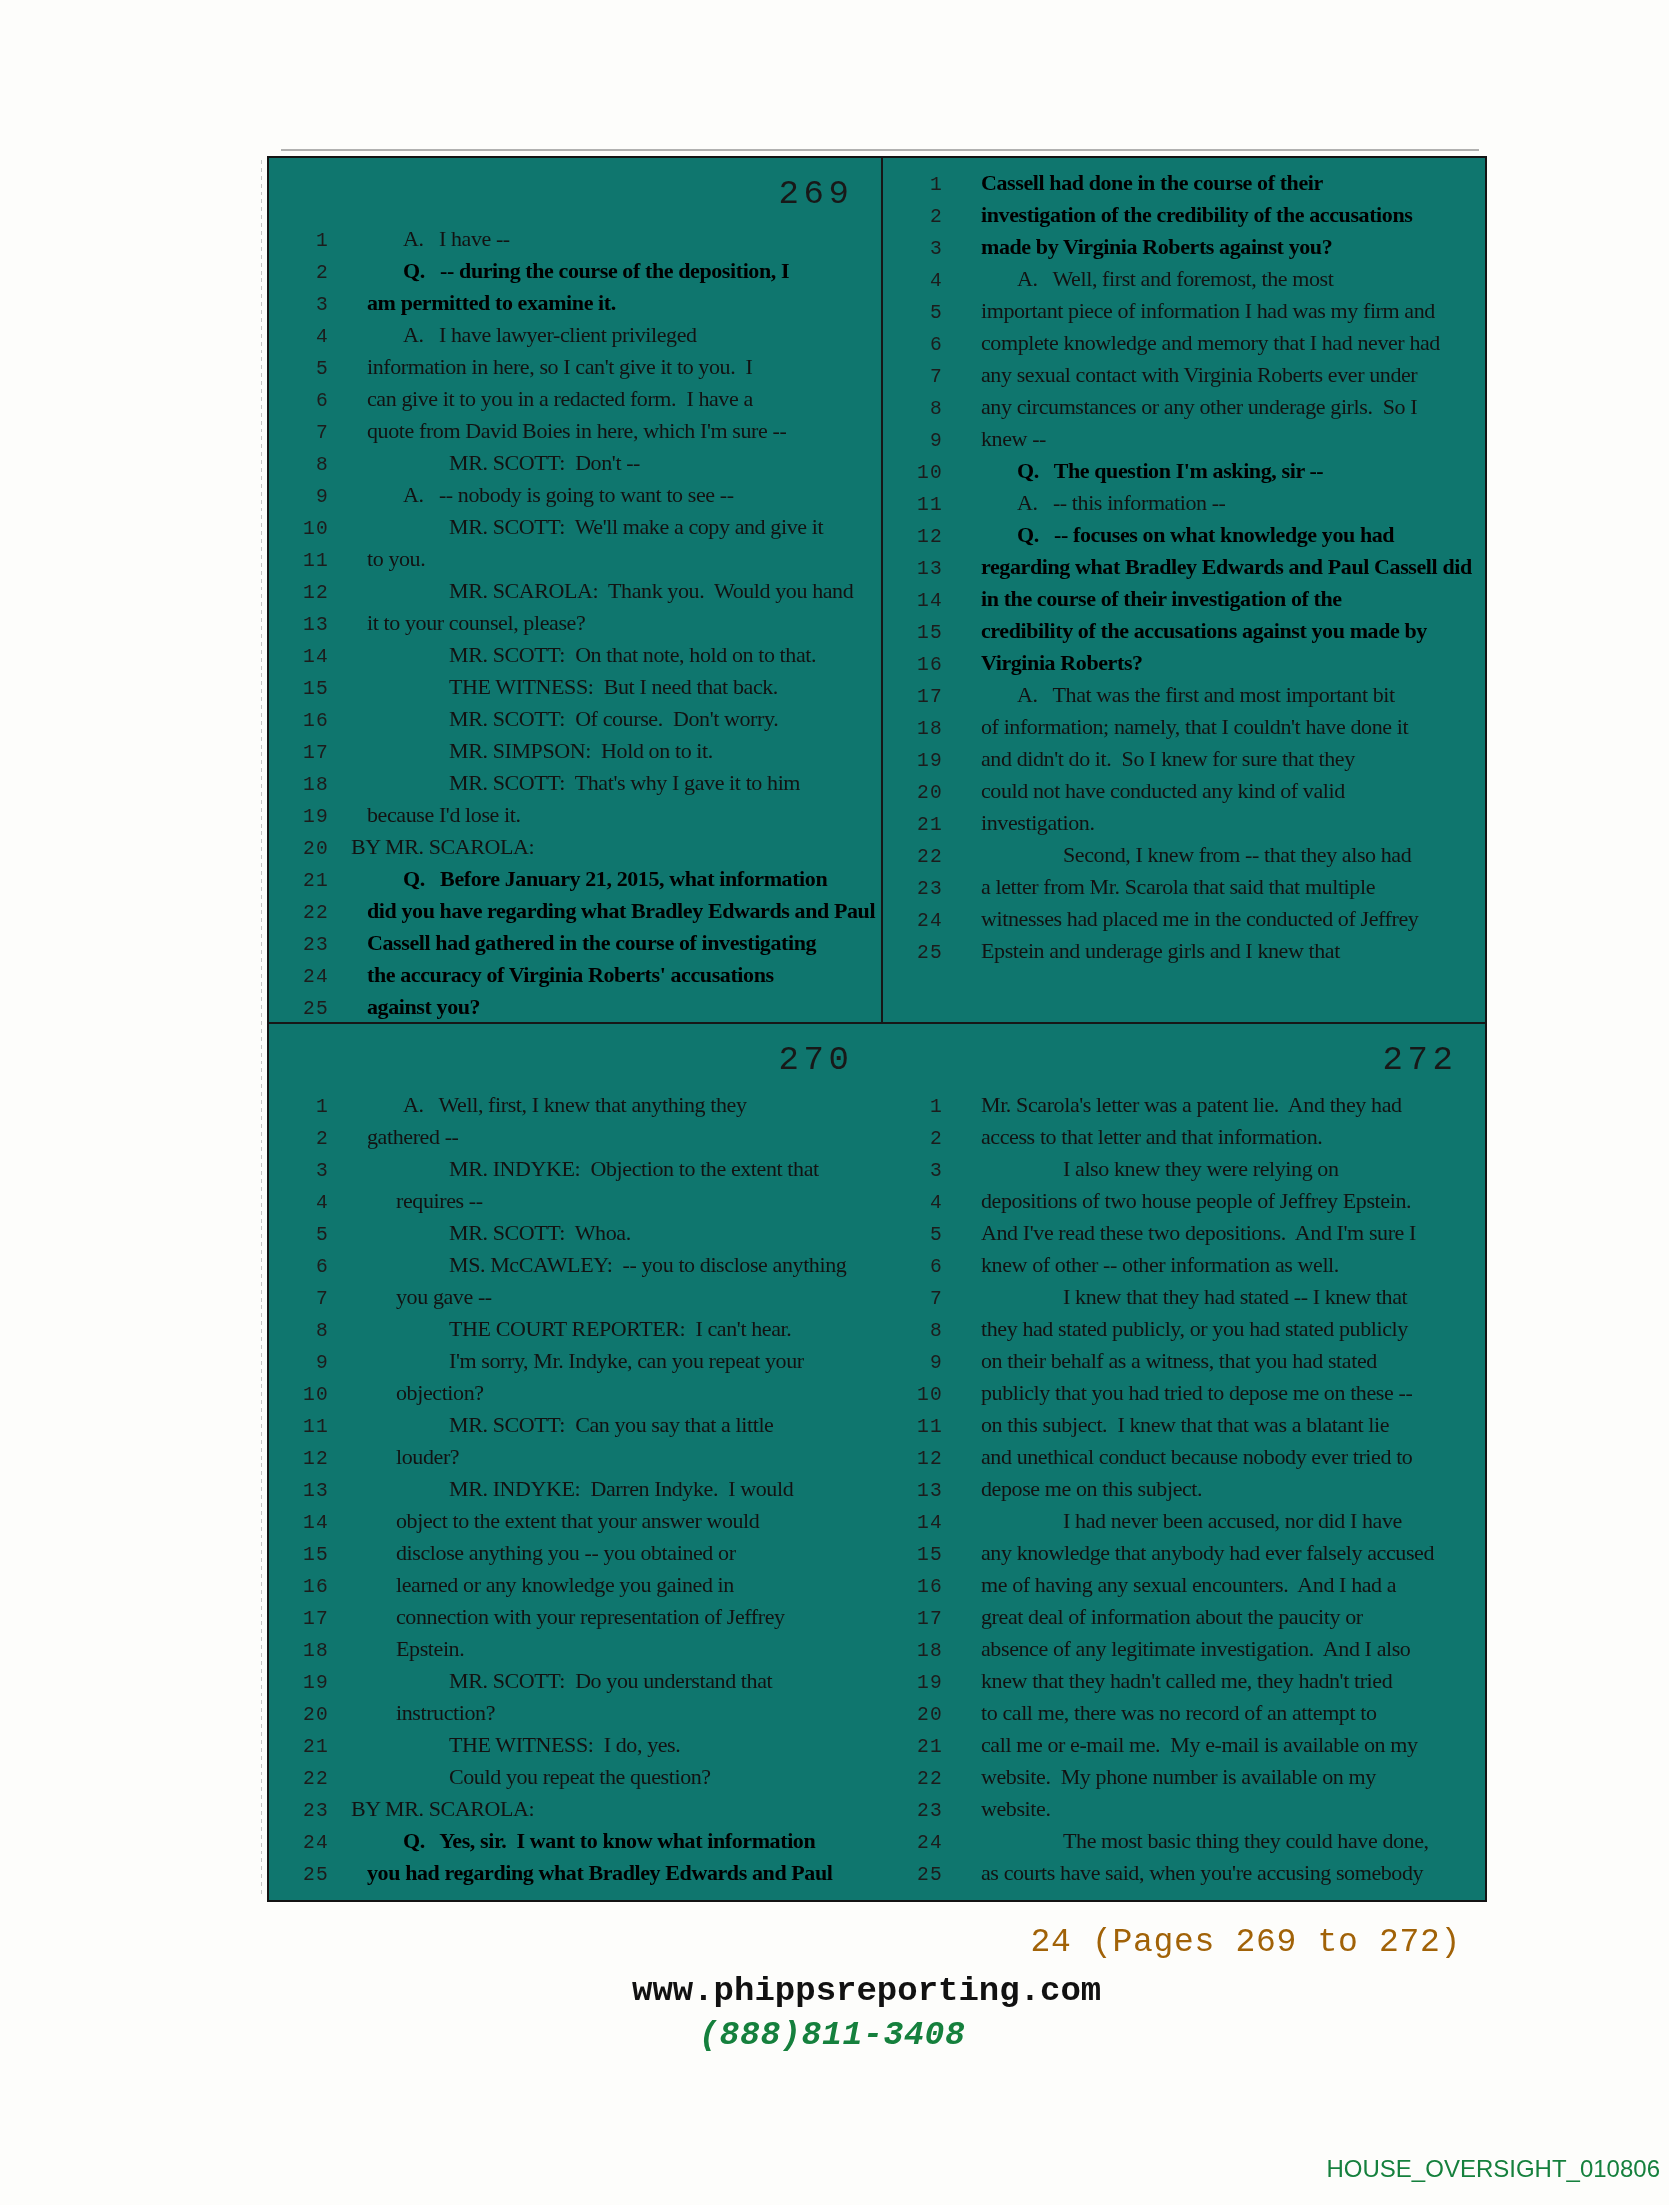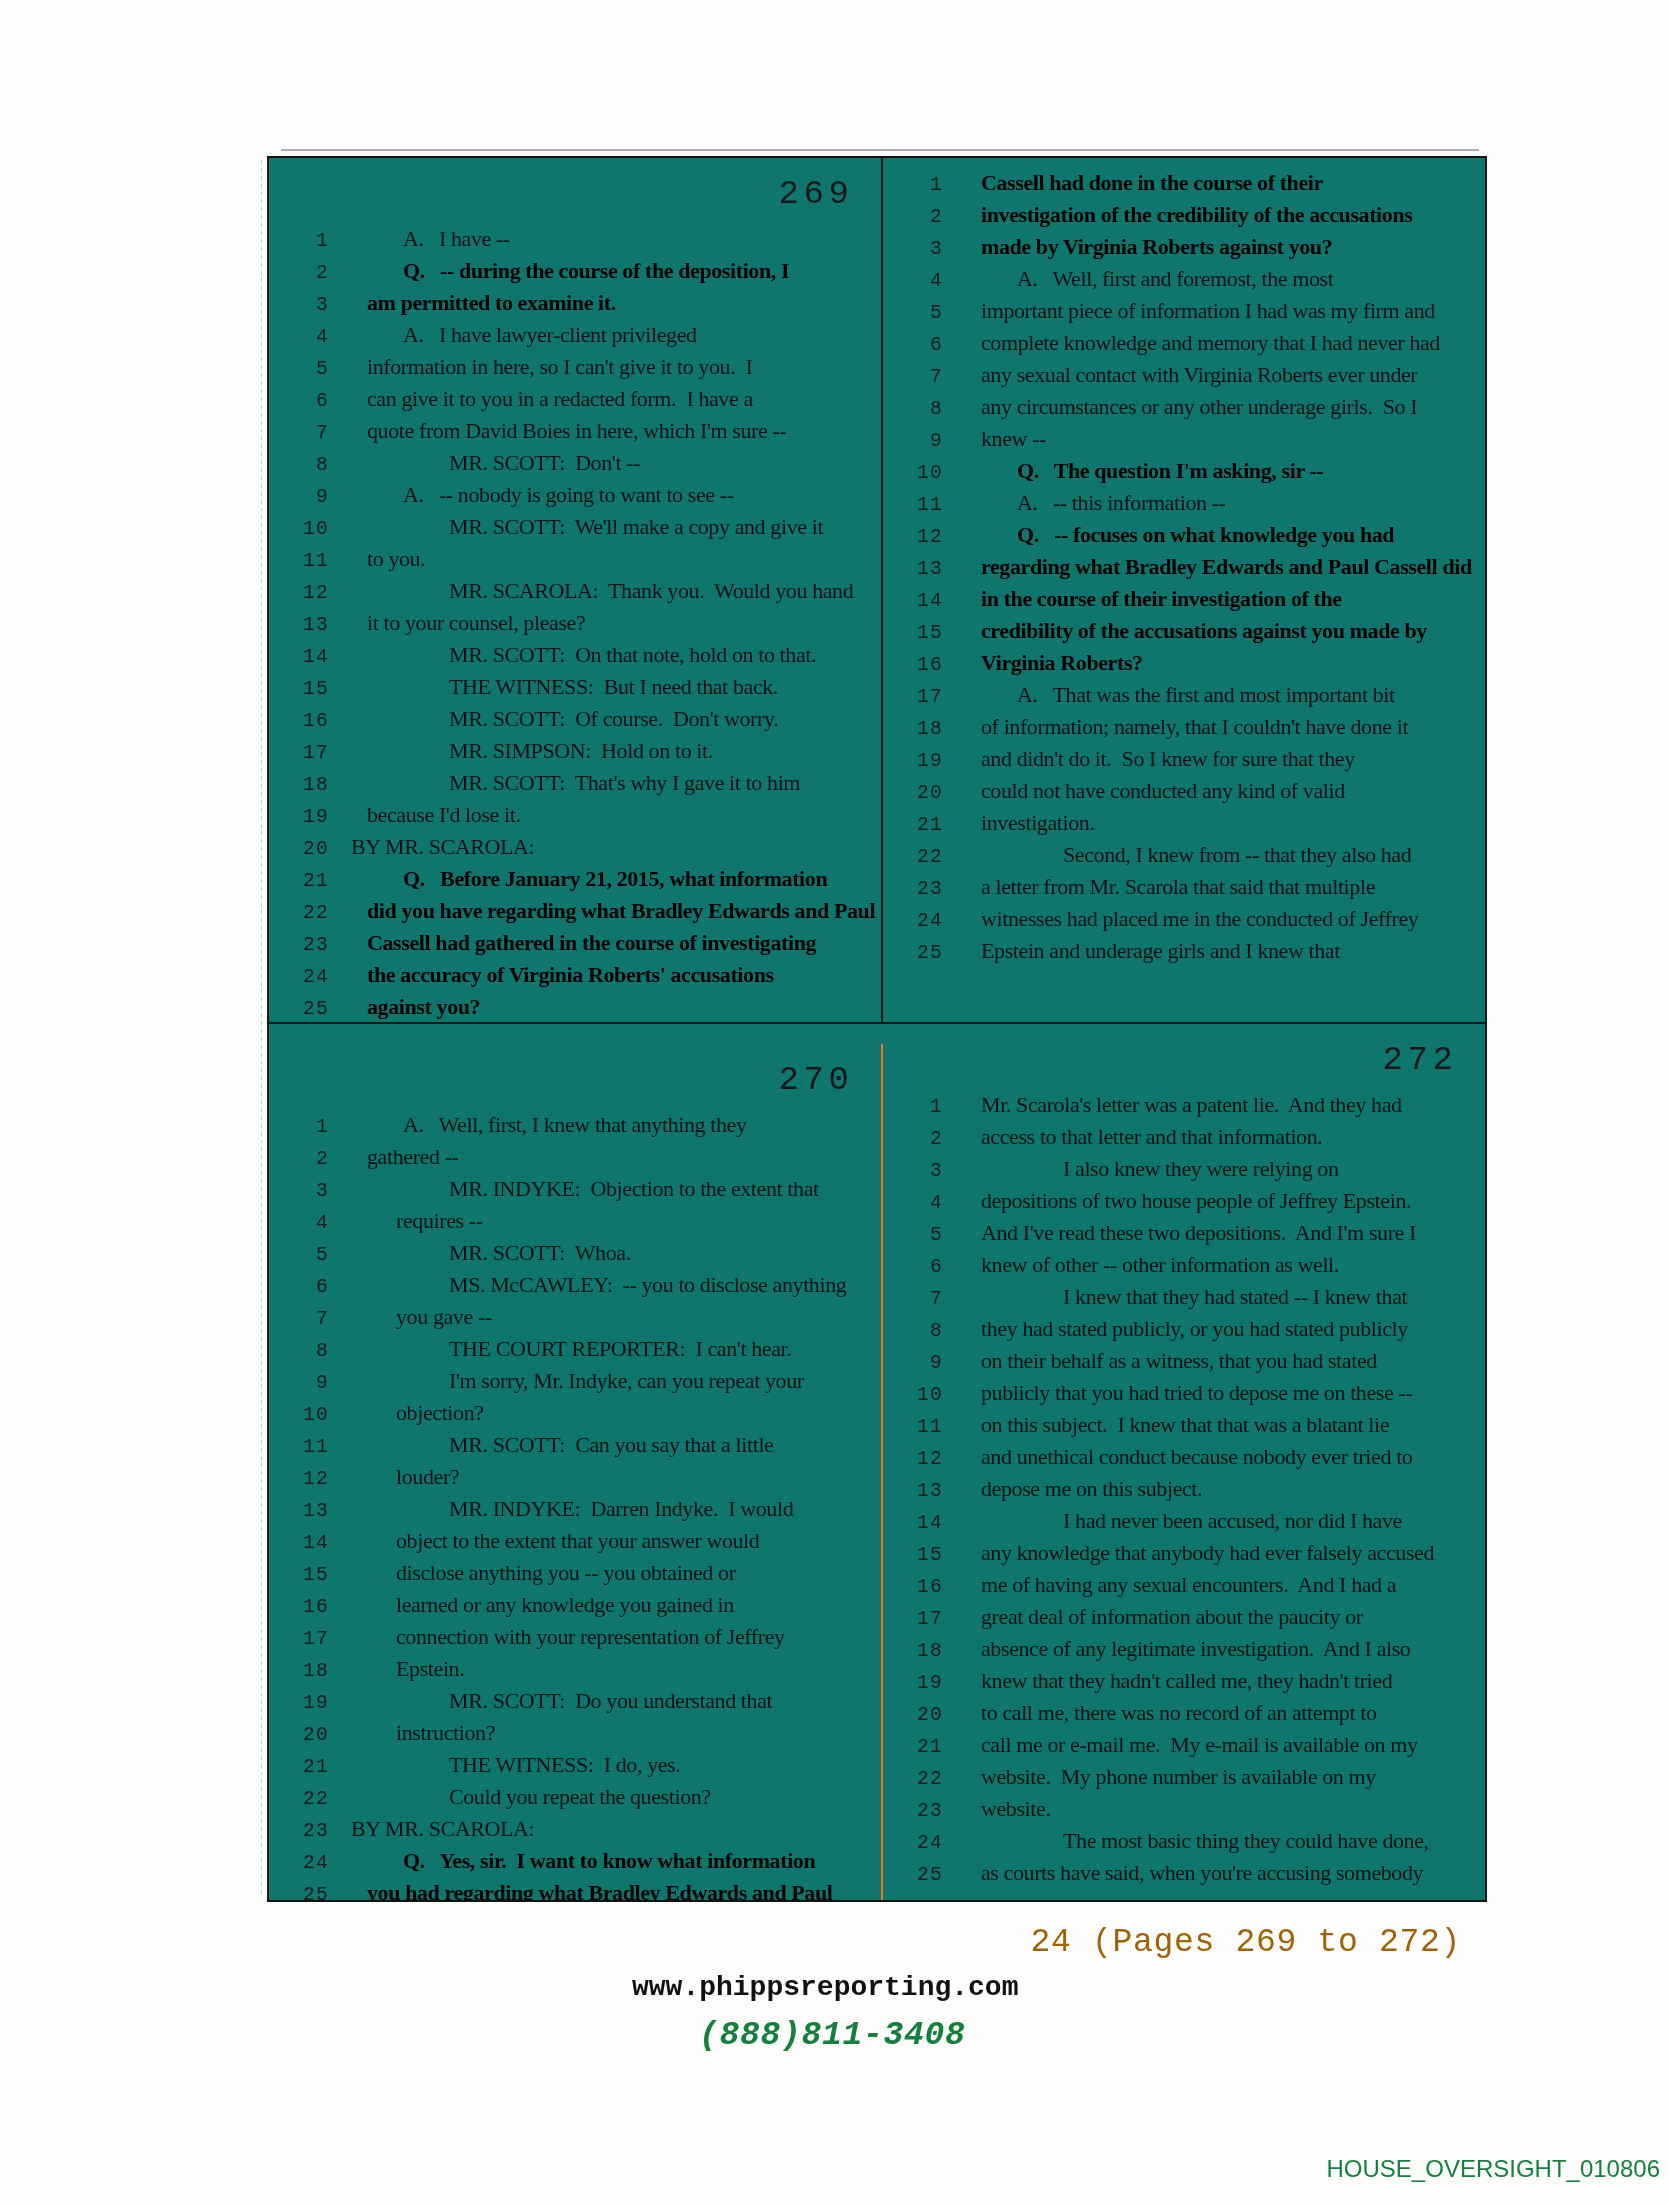--- a/index.html
+++ b/index.html
@@ -17,21 +17,21 @@
     position:absolute;left:267px;top:156px;width:1220px;height:1746px;
     border:2.6px solid #141414;box-sizing:border-box;
     display:grid;
     grid-template-columns:614px 1fr;
     grid-template-rows:866px 1fr;
     background:#0f766e;
   }
   .quad{position:relative;box-sizing:border-box;overflow:hidden;}
   .q-tl{border-right:2px solid #171717;border-bottom:2px solid #171717;}
   .q-tr{border-bottom:2px solid #171717;}
-  .q-bl{border-right:2px solid #f97316;margin-top:20px;}
+  .q-bl{border-right:2px solid #0f766e;}
 
   .pgnum{
     margin-top:17px;height:39px;line-height:39px;
     text-align:right;padding-right:27.5px;
     font-family:"Liberation Mono","DejaVu Sans Mono",monospace;
     font-size:34px;letter-spacing:4.6px;color:#181818;
   }
   .lines{margin-top:11.8px;}
   .tl{height:32px;display:flex;align-items:baseline;}
   .ln{
@@ -51,21 +51,21 @@
   .i-spk{margin-left:120px;}
 
   .footer-pages{
     position:absolute;top:1924px;right:208px;
     font-family:"Liberation Mono","DejaVu Sans Mono",monospace;
     font-size:33px;color:#a16207;letter-spacing:0.7px;
   }
   .footer-site{
     position:absolute;top:1972px;left:632px;
     font-family:"Liberation Mono","DejaVu Sans Mono",monospace;
-    font-size:28px;font-weight:700;color:#111;
+    font-size:34px;font-weight:700;color:#111;
   }
   .footer-phone{
     position:absolute;top:2017px;left:699px;
     font-family:"Liberation Mono","DejaVu Sans Mono",monospace;
     font-size:33px;font-weight:700;color:#15803d;letter-spacing:0.7px;font-style:italic;
   }
   .bates{
     position:absolute;top:2155px;right:9px;
     font-family:"Liberation Sans","DejaVu Sans",sans-serif;
     font-size:24px;color:#15803d;

